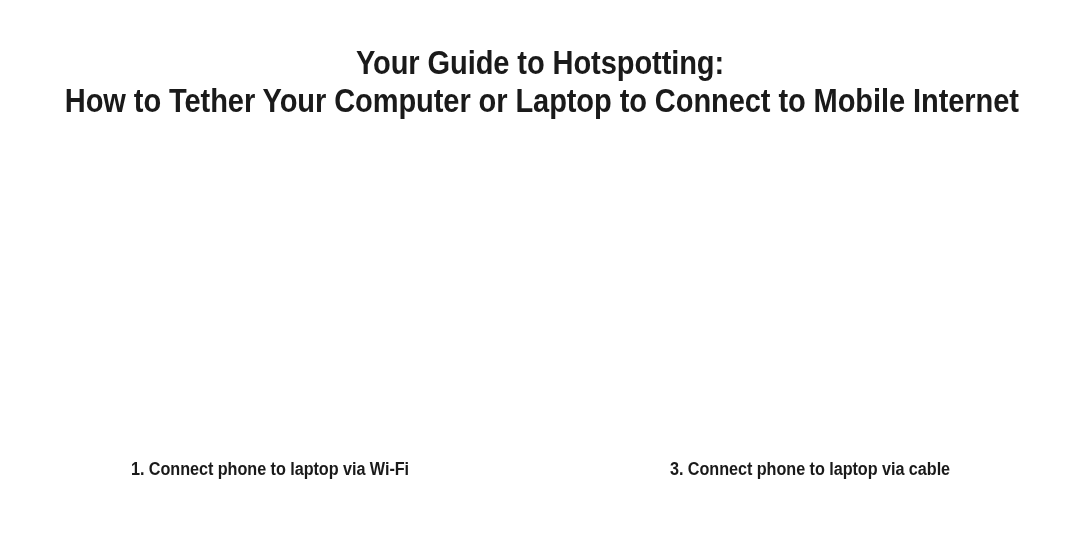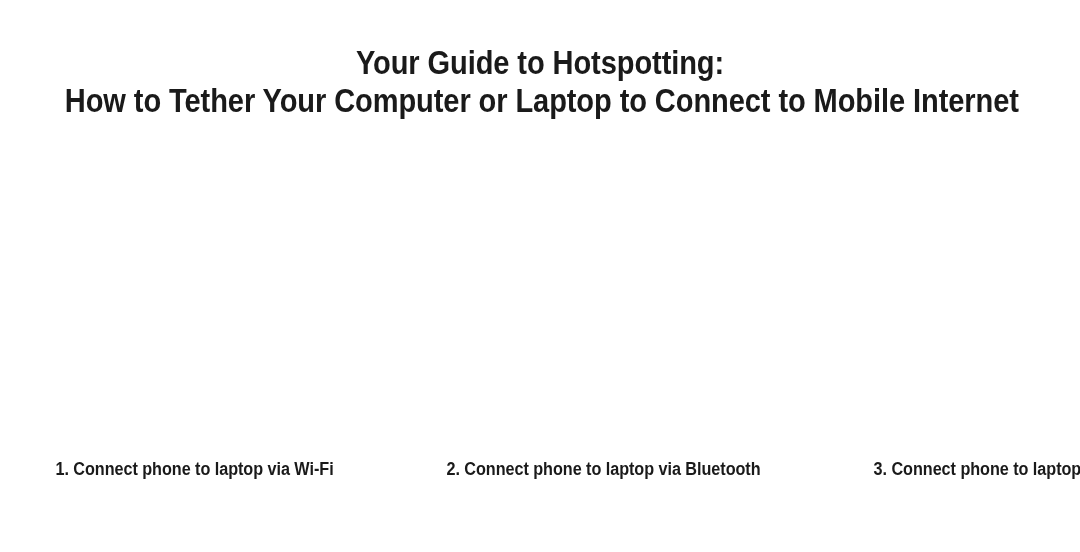--- a/index.html
+++ b/index.html
@@ -130,24 +130,20 @@
   </div>
 
 
   <div class="figure-row">
 
     <figure class="figure">
       <div class="figure-image"></div>
       <figcaption class="figure-caption">1. Connect phone to laptop via Wi-Fi</figcaption>
     </figure>
 
-    <figure class="figure">
-      <div class="figure-image"></div>
-      <figcaption class="figure-caption">2. Connect phone to laptop via Bluetooth</figcaption>
-    </figure>
 
     <figure class="figure">
       <div class="figure-image"></div>
       <figcaption class="figure-caption">3. Connect phone to laptop via cable</figcaption>
     </figure>
 
   </div>
 
 </div>
 

